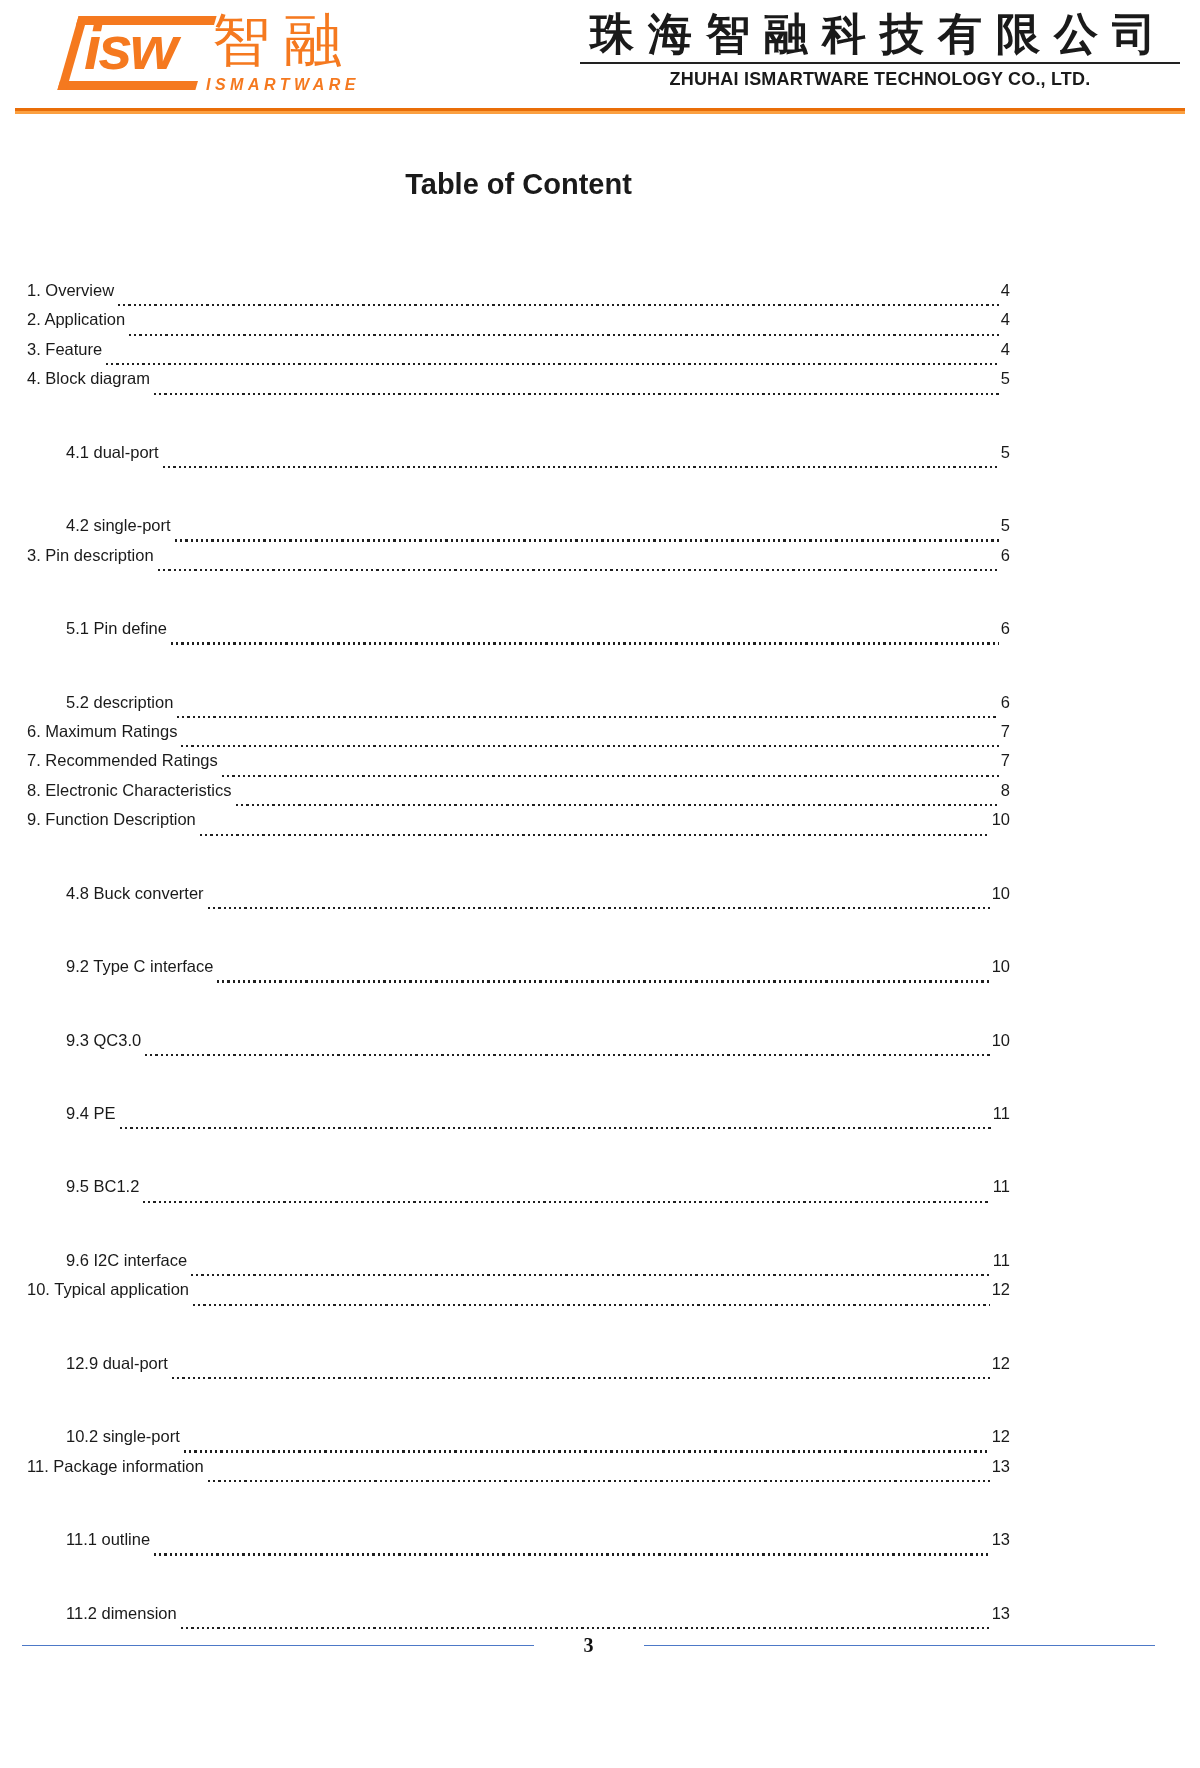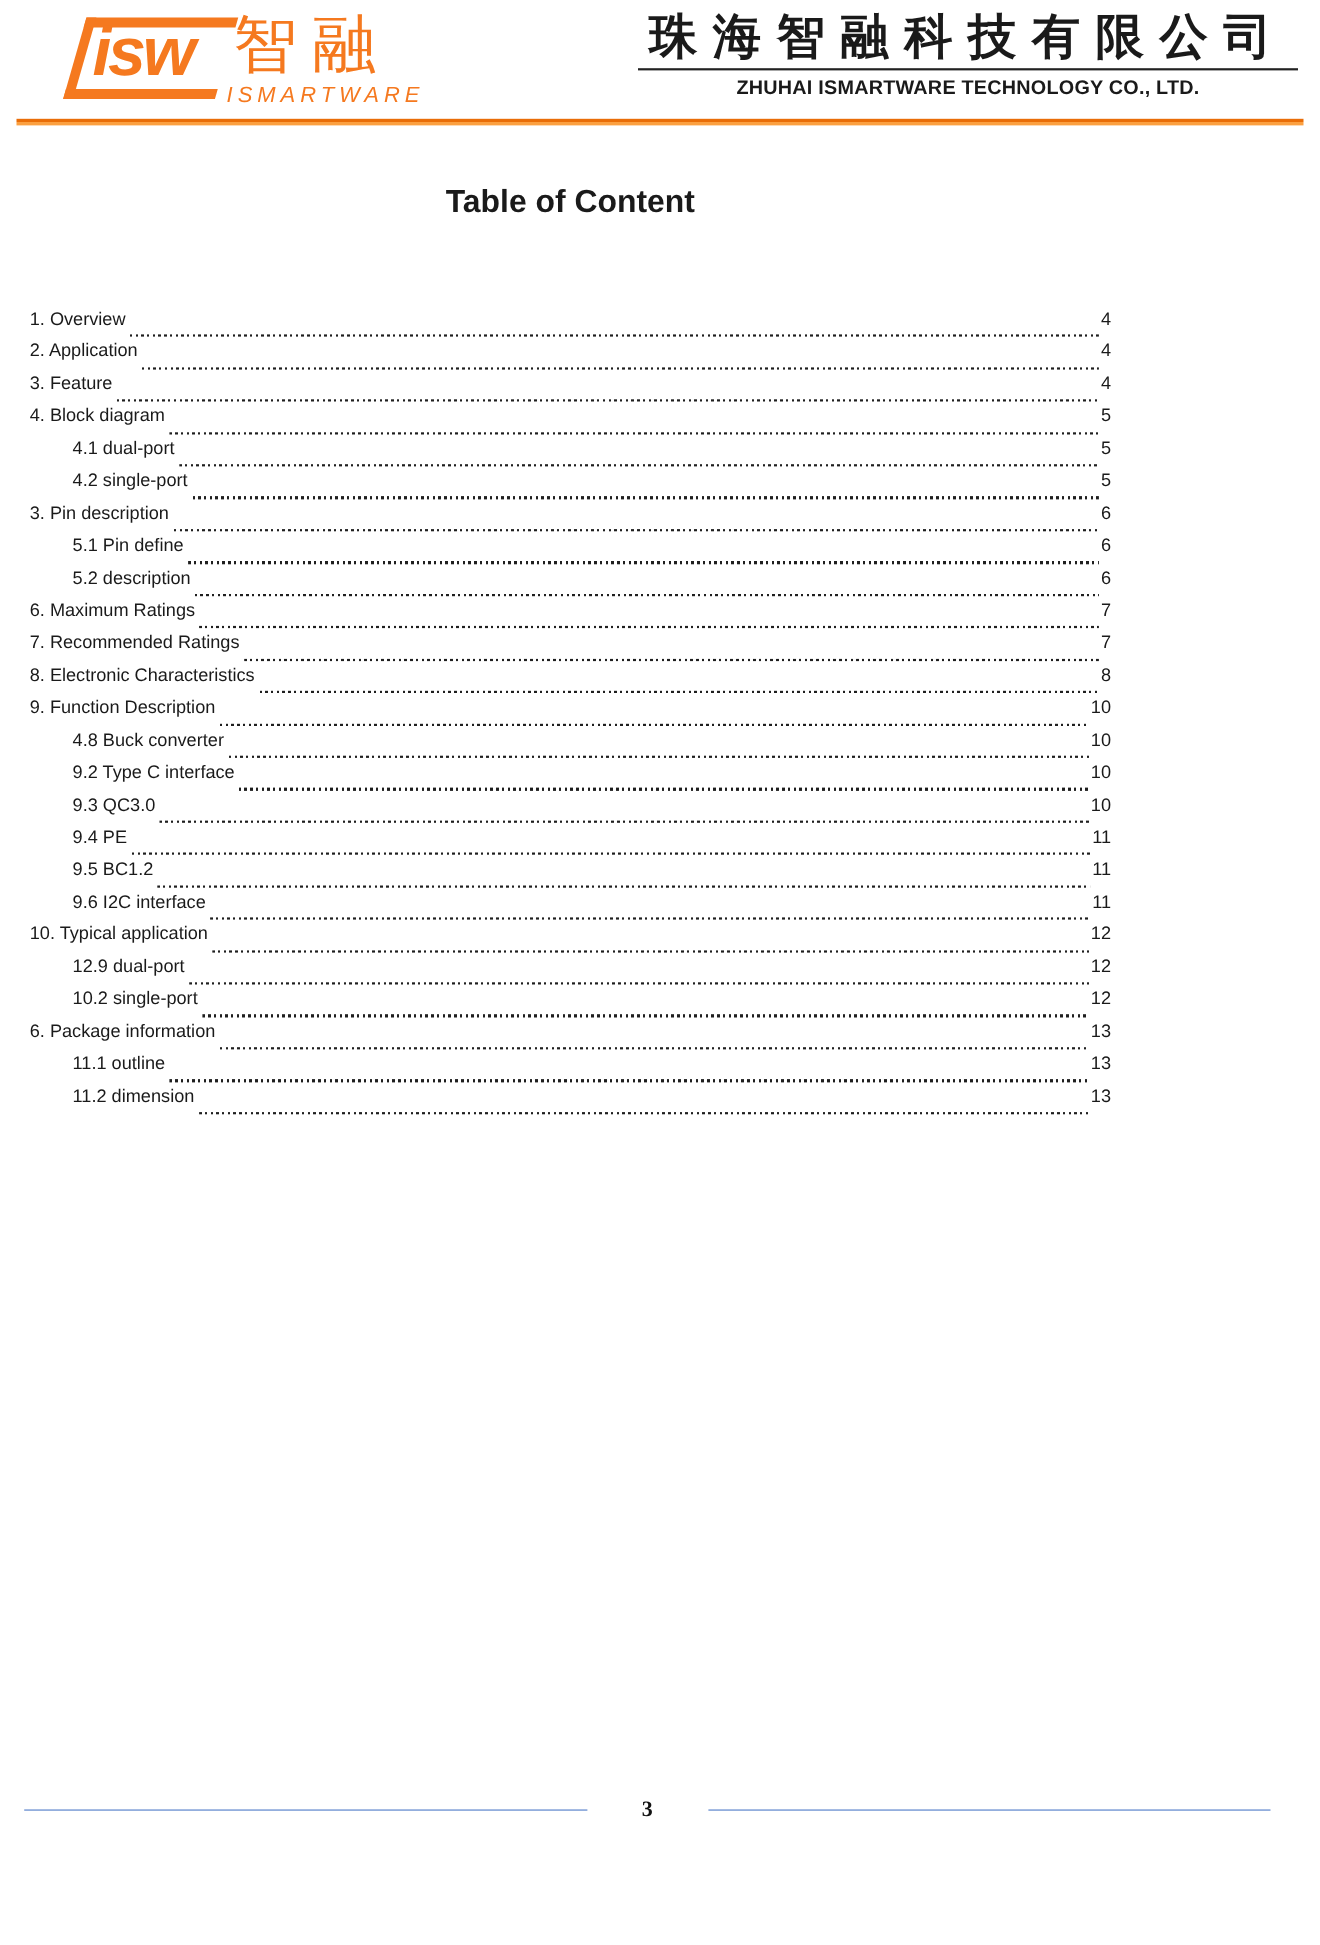--- a/index.html
+++ b/index.html
@@ -33,21 +33,21 @@
     letter-spacing:-3px;color:var(--accent);
   }
   .logo-cn{
     position:absolute;left:212px;top:8px;
     font-family:"DejaVu Serif", serif;
     font-size:58px;line-height:64px;font-weight:normal;
     letter-spacing:14px;color:var(--accent);white-space:nowrap;
   }
   .logo-sub{
     position:absolute;left:206px;top:76px;
-    font-style:italic;font-weight:normal;font-size:20px;
+    font-style:italic;font-weight:bold;font-size:16px;
     letter-spacing:4.5px;color:var(--accent);white-space:nowrap;
   }
   .header-right{position:absolute;right:20px;top:6px;width:600px;text-align:center;}
   .company-cn{
     display:block;width:100%;
     font-family:"DejaVu Serif", serif;
     font-size:44px;line-height:56px;font-weight:bold;
     letter-spacing:14px;white-space:nowrap;
     border-bottom:2px solid #222;padding-bottom:0;
   }
@@ -65,21 +65,21 @@
     position:absolute;left:27px;top:168px;width:983px;
     text-align:center;font-size:29px;font-weight:bold;color:var(--text);
   }
 
   
   .toc{position:absolute;left:27px;top:281px;width:983px;}
   .toc-row{
     display:flex;align-items:flex-start;
     height:29.45px;font-size:16.5px;color:var(--text);
   }
-  .toc-row.lvl1{padding-left:39px;}
+  .toc-row.lvl1{padding-left:39px;margin-top:44px;}
   .toc-label{white-space:nowrap;}
   .leader{
     flex:1 1 auto;height:2.2px;align-self:flex-end;
     margin:0 2px 4px 4px;
     background-image:repeating-linear-gradient(to right,#1f1f1f 0 2.2px,transparent 2.2px 5.2px);
   }
   .toc-page{white-space:nowrap;}
 
   
   .footer{
@@ -219,21 +219,21 @@
         <span class="toc-label">12.9 dual-port</span>
         <span class="leader"></span>
         <span class="toc-page">12</span>
       </div>
       <div class="toc-row lvl1">
         <span class="toc-label">10.2 single-port</span>
         <span class="leader"></span>
         <span class="toc-page">12</span>
       </div>
       <div class="toc-row">
-        <span class="toc-label">6. Package information</span>
+        <span class="toc-label">11. Package information</span>
         <span class="leader"></span>
         <span class="toc-page">13</span>
       </div>
       <div class="toc-row lvl1">
         <span class="toc-label">11.1 outline</span>
         <span class="leader"></span>
         <span class="toc-page">13</span>
       </div>
       <div class="toc-row lvl1">
         <span class="toc-label">11.2 dimension</span>

